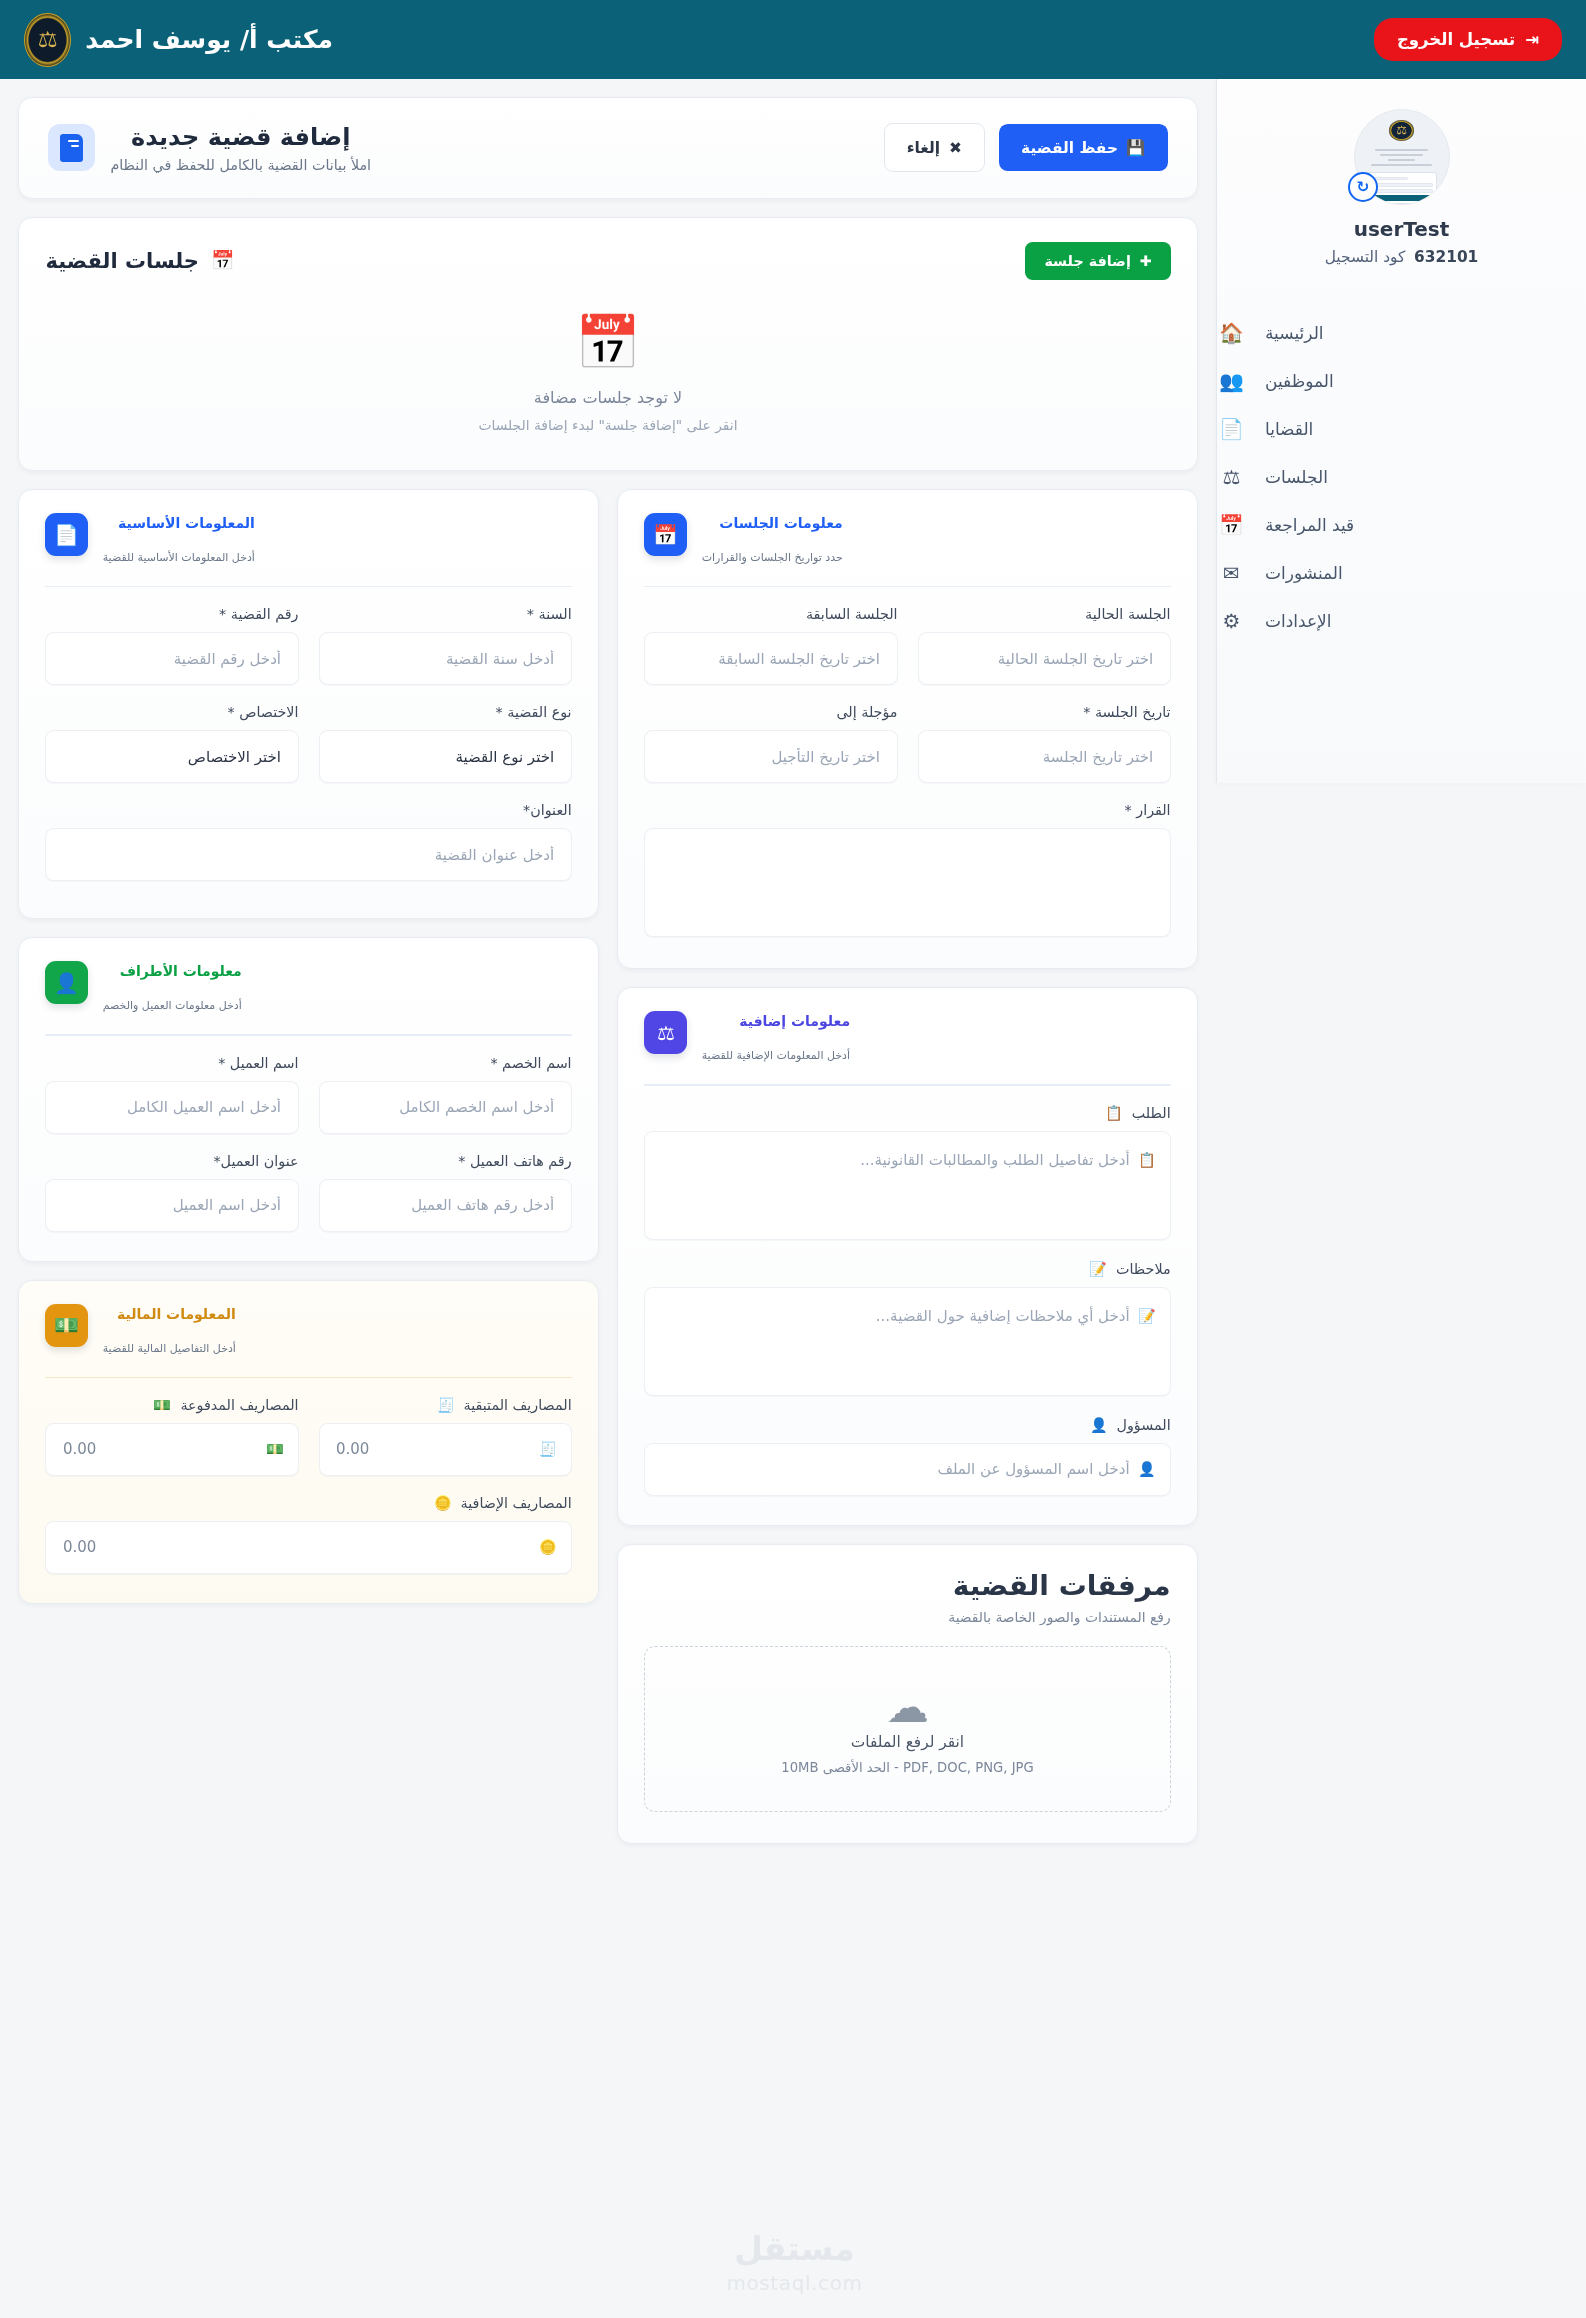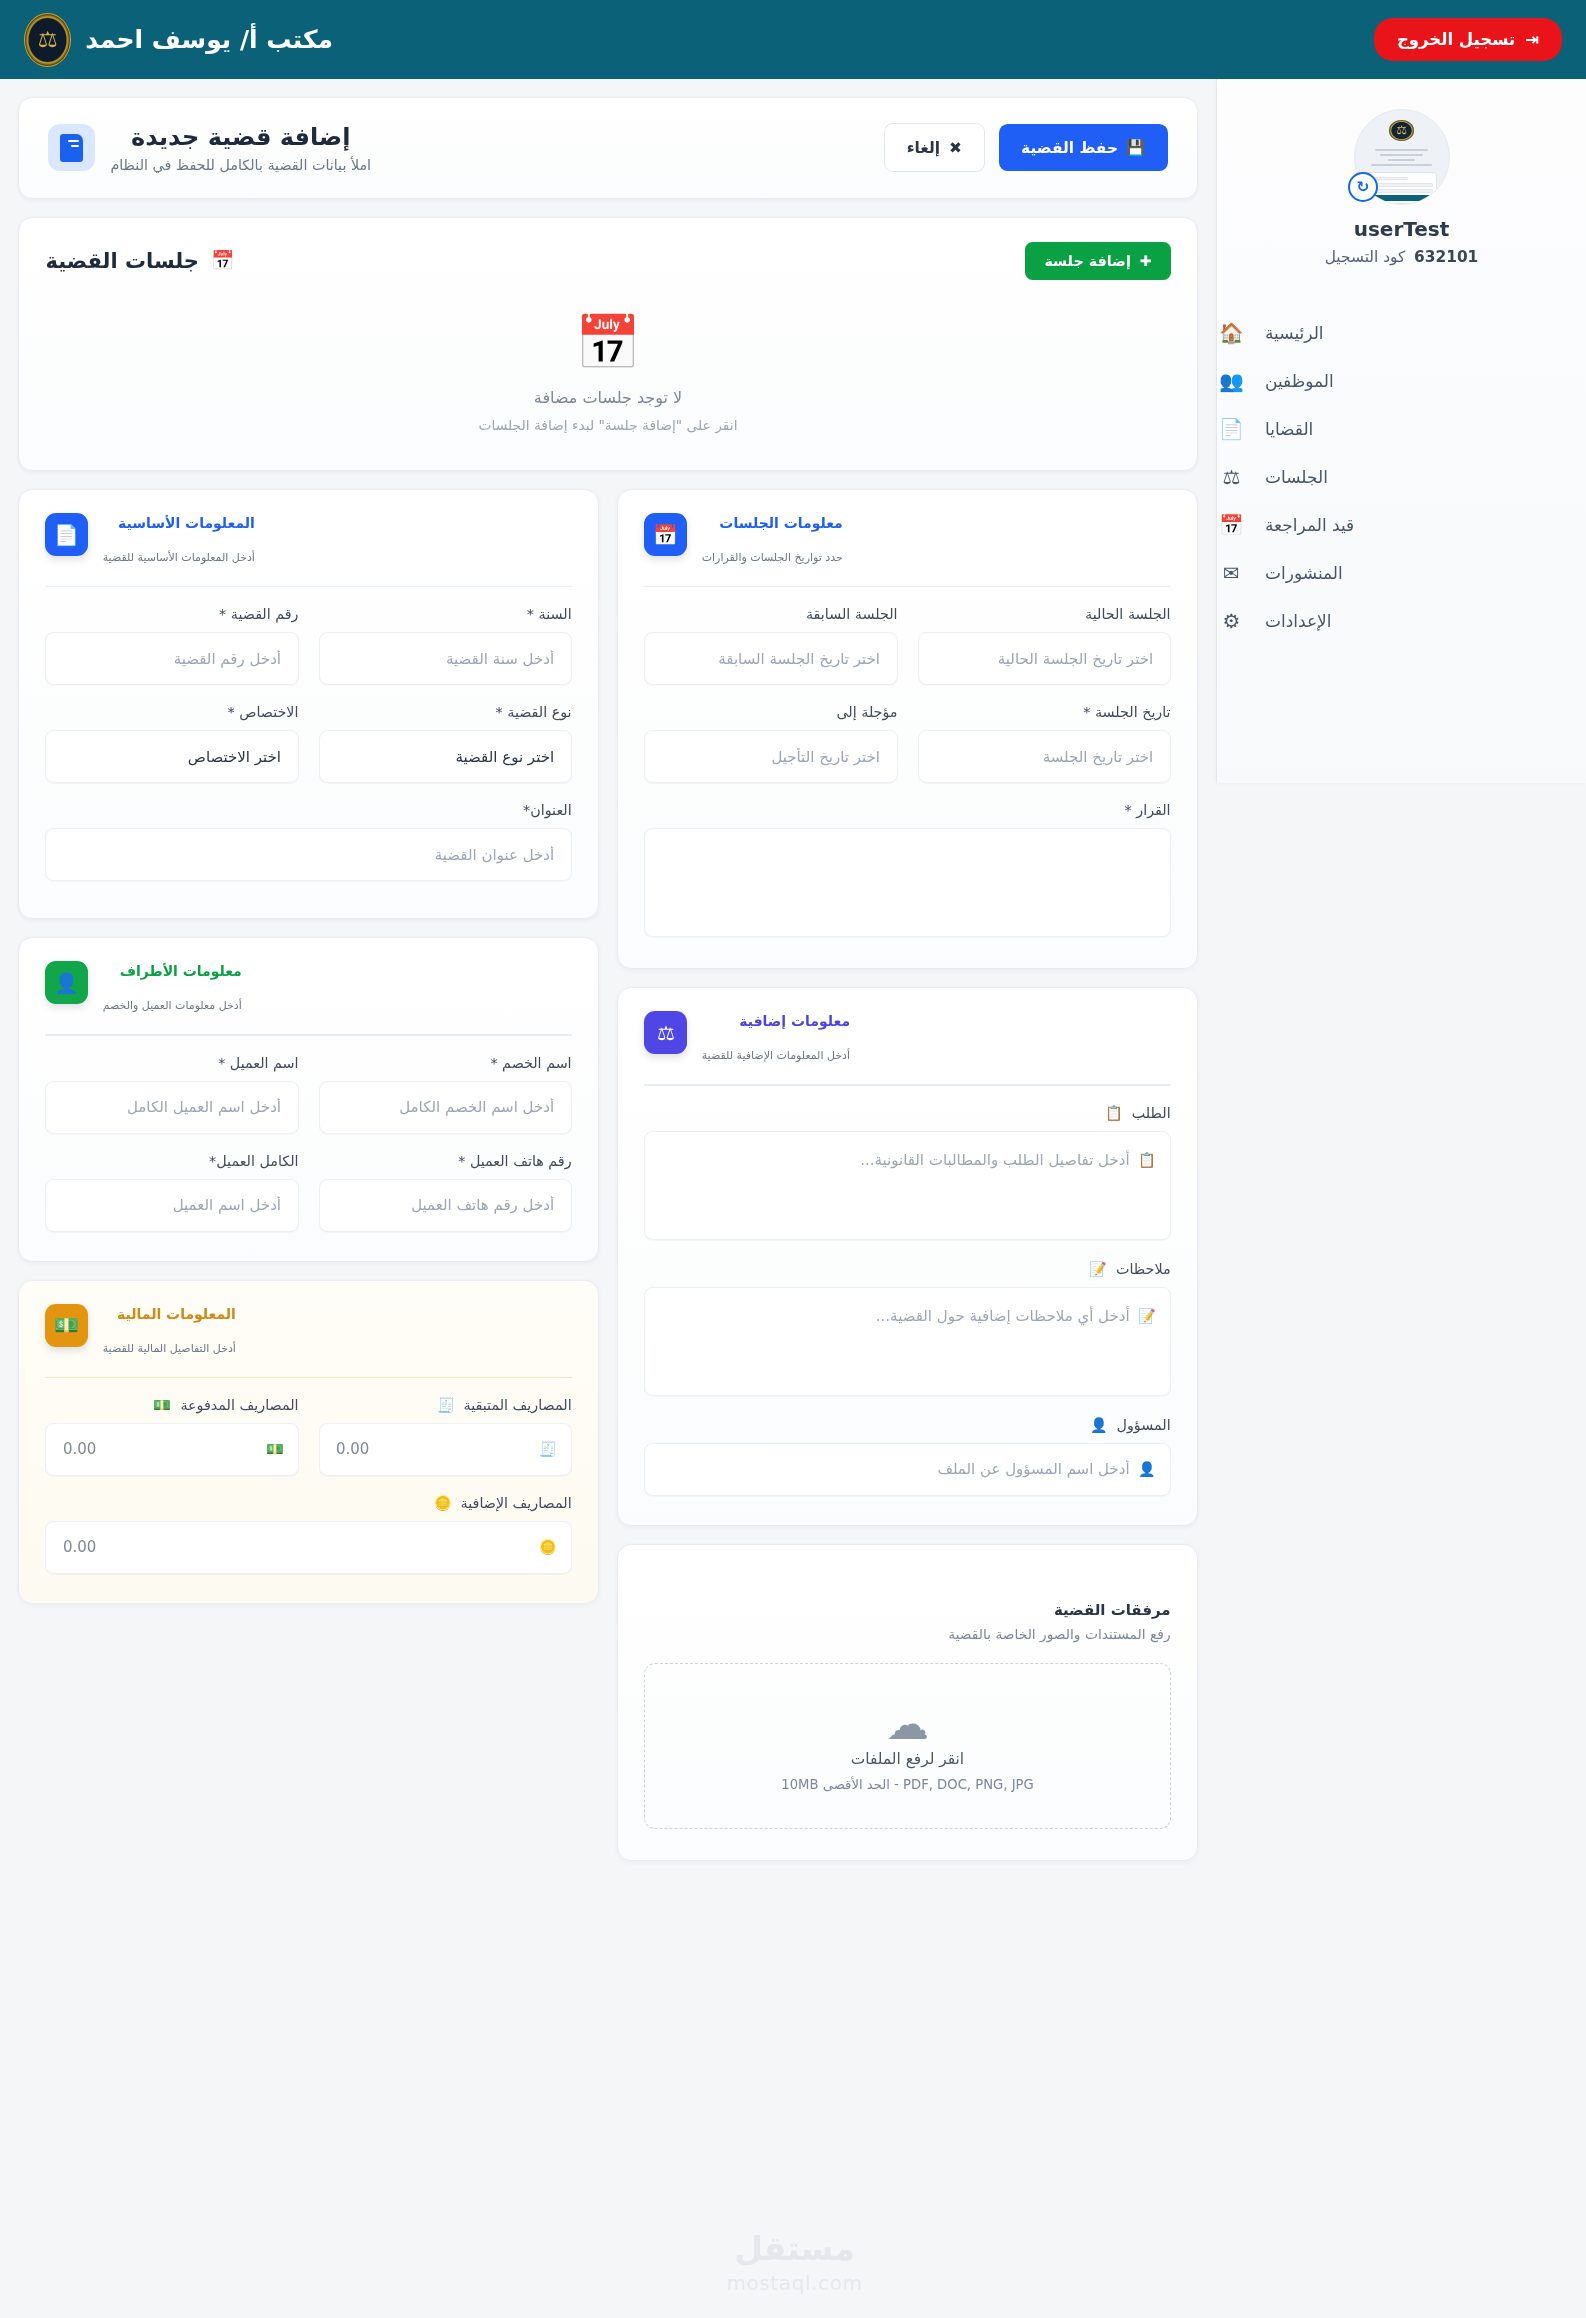--- a/index.html
+++ b/index.html
@@ -194,21 +194,21 @@
   .c-green .sec-icon { background: #11a64a; }
   .c-indigo .sec-title { color: #4b46e0; }
   .c-indigo .sec-icon { background: #4f46e5; }
   .c-gold { background: linear-gradient(180deg,#fffdf7 0%, #fdfaf1 100%); }
   .c-gold .sec-title { color: #d08a10; }
   .c-gold .sec-icon { background: #e4950f; }
   .c-gold .sec-rule { background: #f6e6c3; }
 
   
   .att { padding: 24px 26.4px 31px; }
-  .att-title { font-size: 15px; font-weight: 700; color: #2a3547; margin-top: 32px; }
+  .att-title { font-size: 28px; font-weight: 700; color: #2a3547; }
   .att-sub { text-align: right; font-size: 13.8px; color: #7b879a; margin-top: 7.7px; }
   .dropzone {
     margin-top: 21px; border: 1.7px dashed #ccd3dc; border-radius: 11px;
     padding: 39px 11px 36px; text-align: center; cursor: pointer;
   }
   .dz-ic { font-size: 43px; color: #8c97a6; line-height: 1; }
   .dz-l1 { margin-top: 4px; font-size: 15.4px; color: #4a5668; }
   .dz-l2 { margin-top: 8.8px; font-size: 13.2px; color: #7b879a; }
 
   
@@ -504,21 +504,21 @@
             <input class="inp" placeholder="أدخل اسم العميل الكامل" style="">
           </div>
         </div>
 
         <div class="f-row" style="margin-bottom:0">
           <div class="f">
             <label class="f-label">رقم هاتف العميل *</label>
             <input class="inp" placeholder="أدخل رقم هاتف العميل" style="">
           </div>
           <div class="f">
-            <label class="f-label">الكامل العميل*</label>
+            <label class="f-label">عنوان العميل*</label>
             <input class="inp" placeholder="أدخل اسم العميل" style="">
           </div>
         </div>
       </section>
 
       <section class="card sec c-gold">
         <div class="sec-head">
           <span class="sec-icon">💵</span>
           <div class="sec-txt">
             <div class="sec-title">المعلومات المالية</div>

